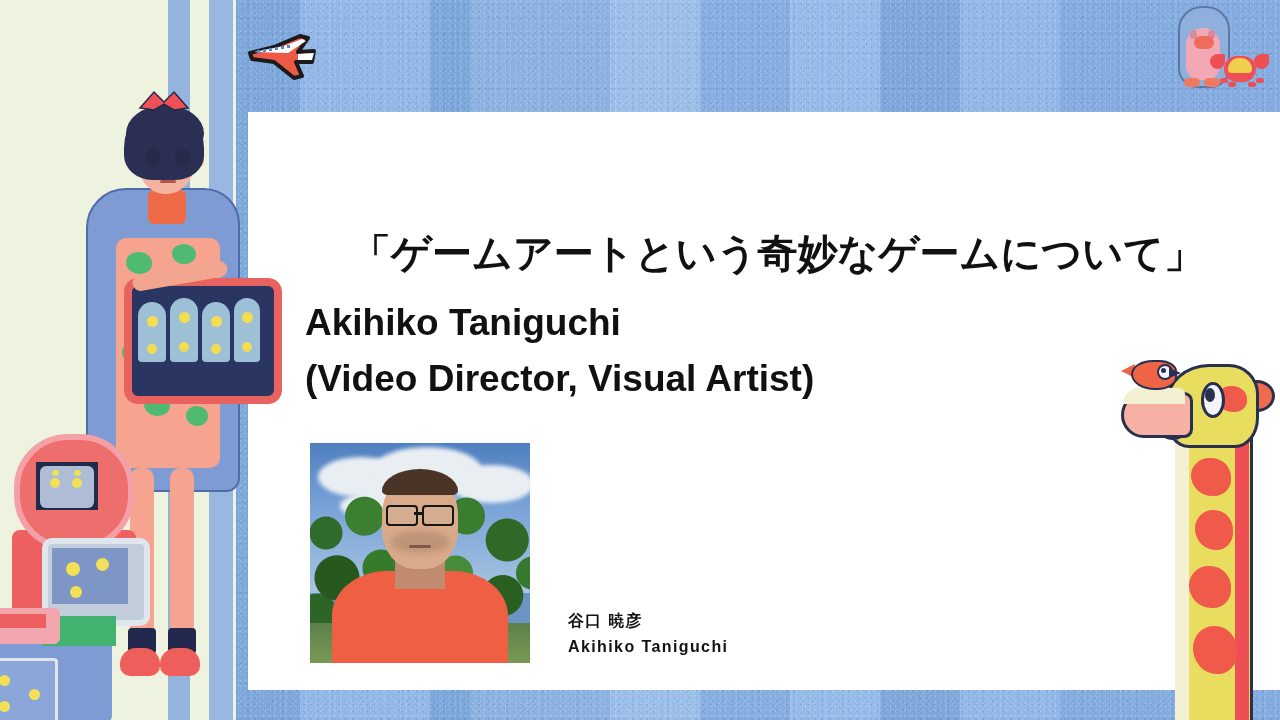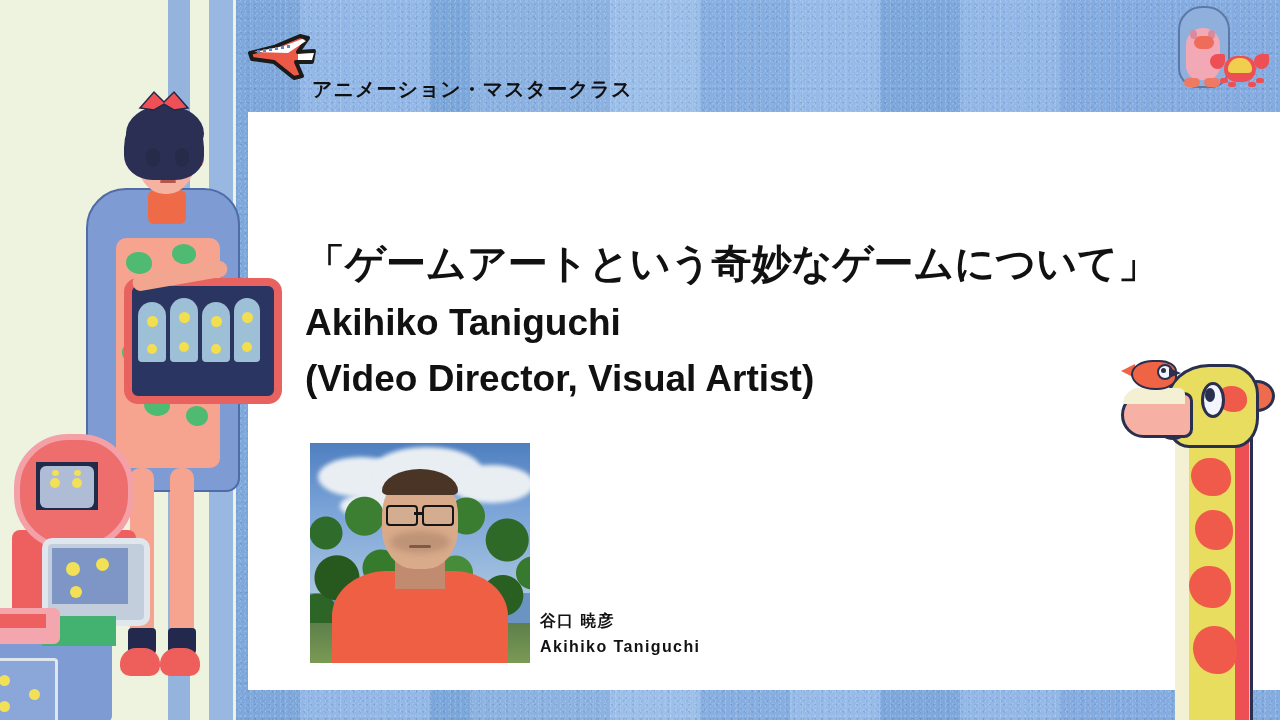--- a/index.html
+++ b/index.html
@@ -136,21 +136,21 @@
     position: absolute;
     left: 305px;
     font-size: 40px;
     font-weight: 700;
     color: #111111;
     letter-spacing: 0px;
     white-space: nowrap;
     font-family: "DejaVu Sans", sans-serif;
   }
   .title-ja.l1 { top: 164px; }
-  .title-ja.l2 { top: 236px; }
+  .title-ja.l2 { top: 226px; margin-left: 46px; }
 
   .name-en {
     position: absolute;
     left: 305px;
     font-size: 37px;
     font-weight: 700;
     color: #111111;
     letter-spacing: 0px;
     white-space: nowrap;
     font-family: "Liberation Sans", sans-serif;
@@ -249,21 +249,21 @@
     position: absolute; left: 80px; top: 88px;
     width: 60px; height: 22px;
     background: rgba(110,80,60,.25);
     border-radius: 50%;
     filter: blur(3px);
   }
 
   
   .cap {
     position: absolute;
-    left: 540px;
+    left: 568px;
     font-weight: 700;
     color: #121212;
     white-space: nowrap;
   }
   .cap.ja {
     top: 611px;
     font-size: 16px;
     letter-spacing: 1px;
     font-family: "DejaVu Sans", sans-serif;
   }
@@ -426,21 +426,20 @@
           <rect x="13" y="24" width="3" height="3"></rect>
             <rect x="19" y="23" width="3" height="3"></rect>
           <rect x="25" y="22" width="3" height="3"></rect>
             <rect x="31" y="21" width="3" height="3"></rect>
           <rect x="37" y="20" width="3" height="3"></rect>
             <rect x="43" y="19" width="3" height="3"></rect>
         </g>
       </svg>
     </span>
 
-    <div class="brand-ja">アニメーション・マスタークラス</div>
   </div>
 
   <div class="title-ja l2">「ゲームアートという奇妙なゲームについて」</div>
   <div class="name-en l1">Akihiko Taniguchi</div>
   <div class="name-en l2">(Video Director, Visual Artist)</div>
 
   <div class="photo">
     <div class="ph-sky"></div>
     <div class="ph-cloud" style="left:8px;  top:14px; width:86px; height:40px;"></div>
     <div class="ph-cloud" style="left:62px; top:4px;  width:110px;height:48px;"></div>

